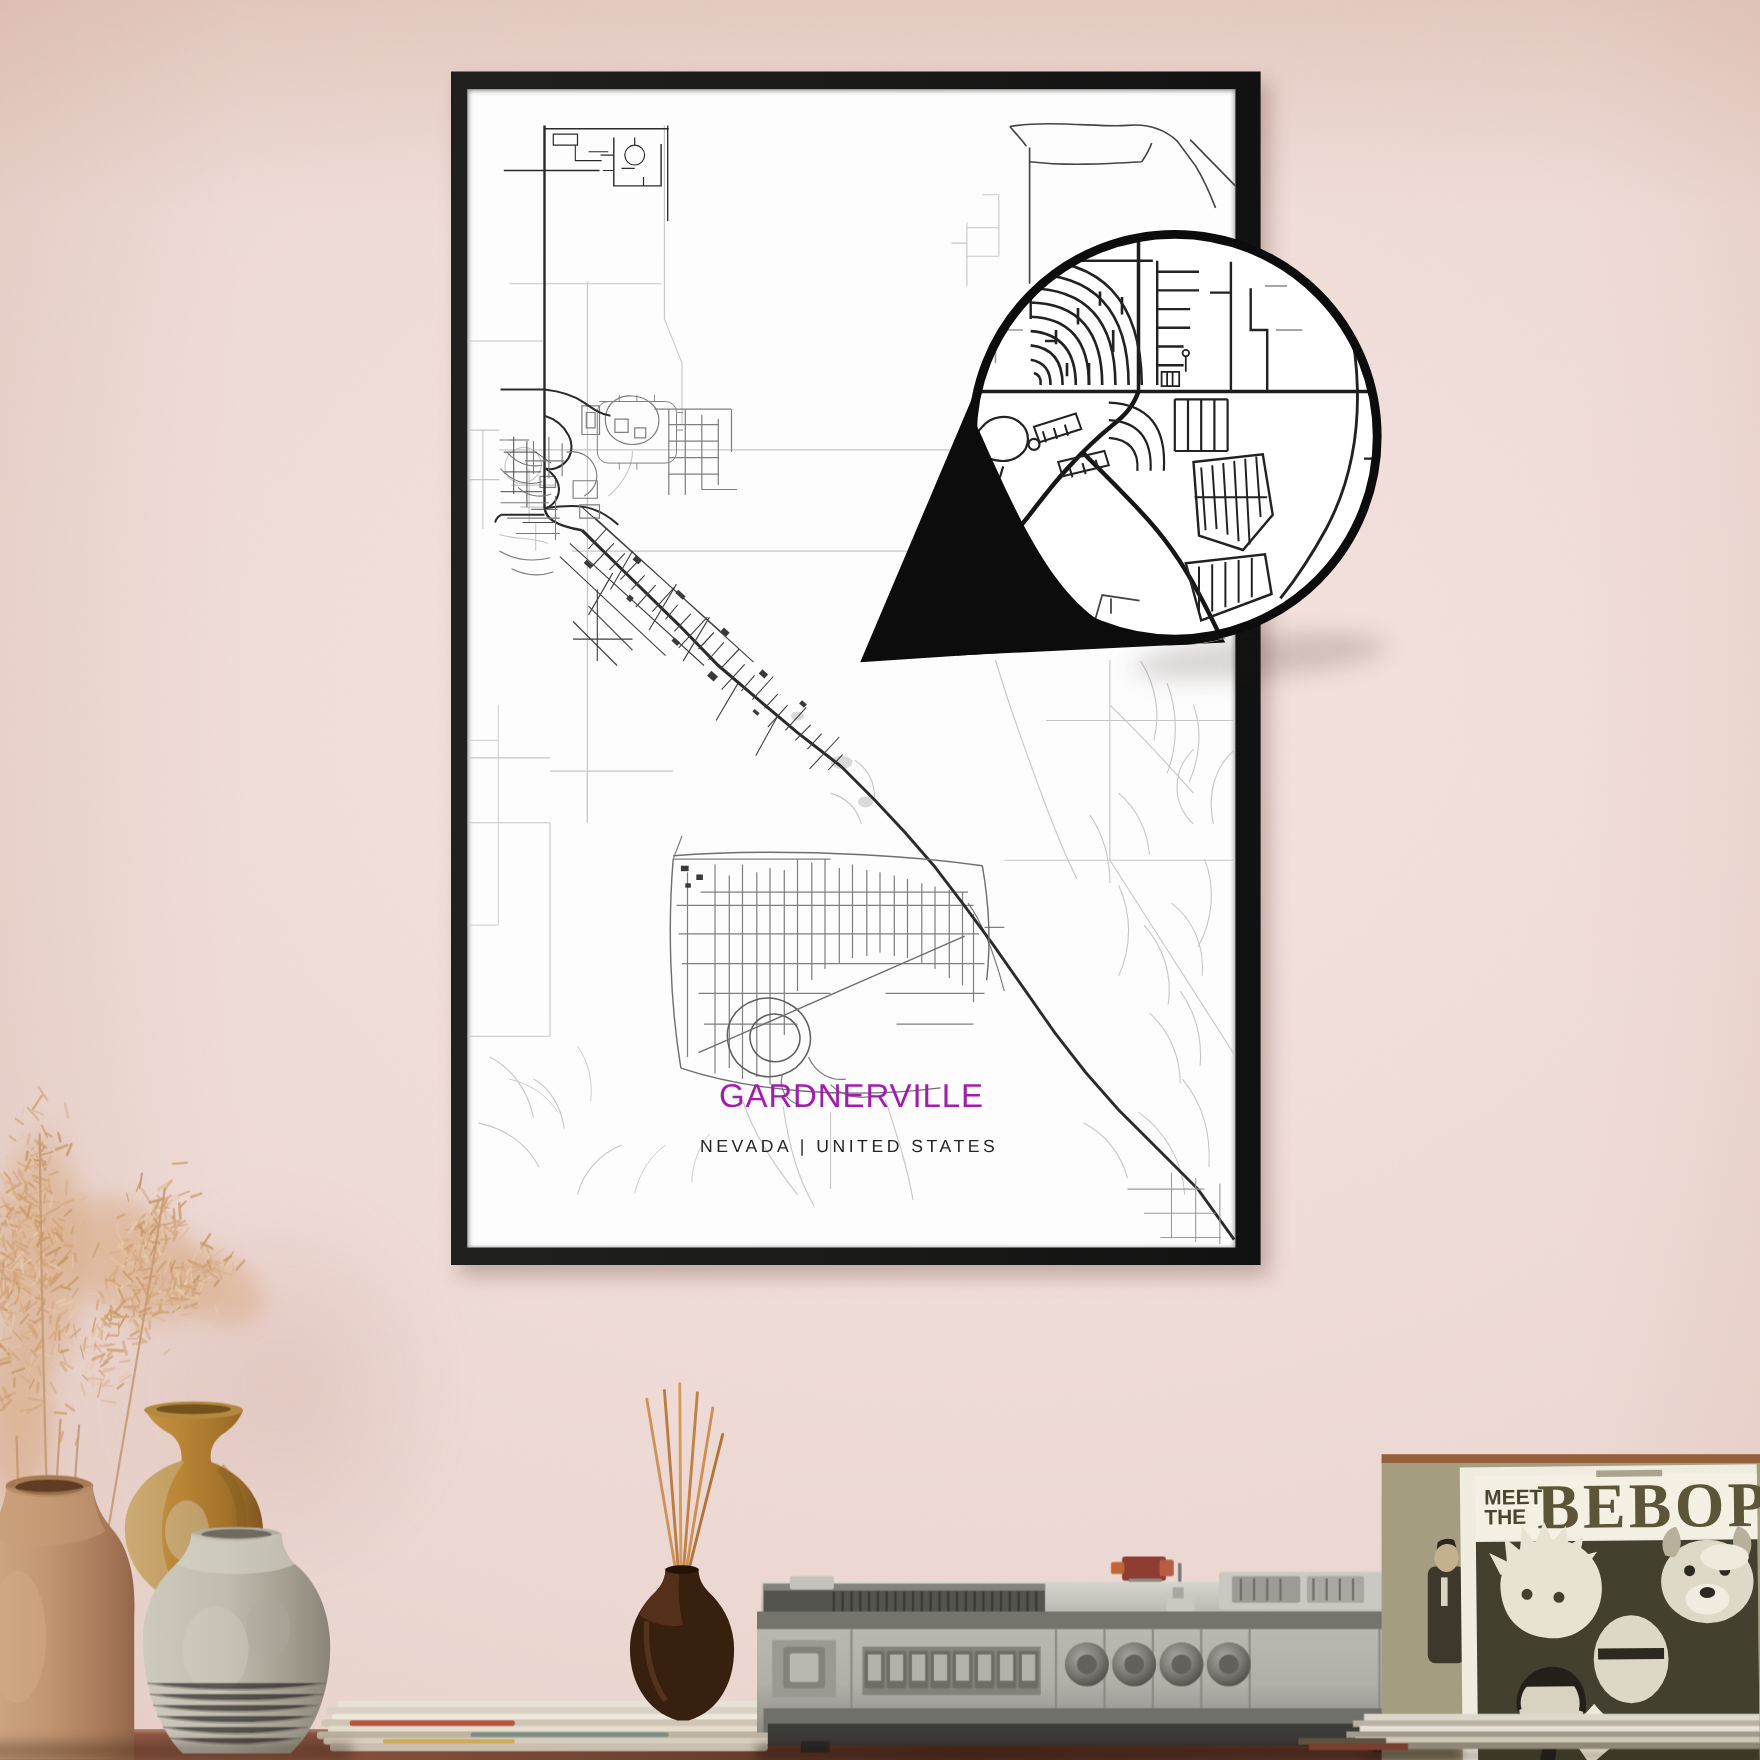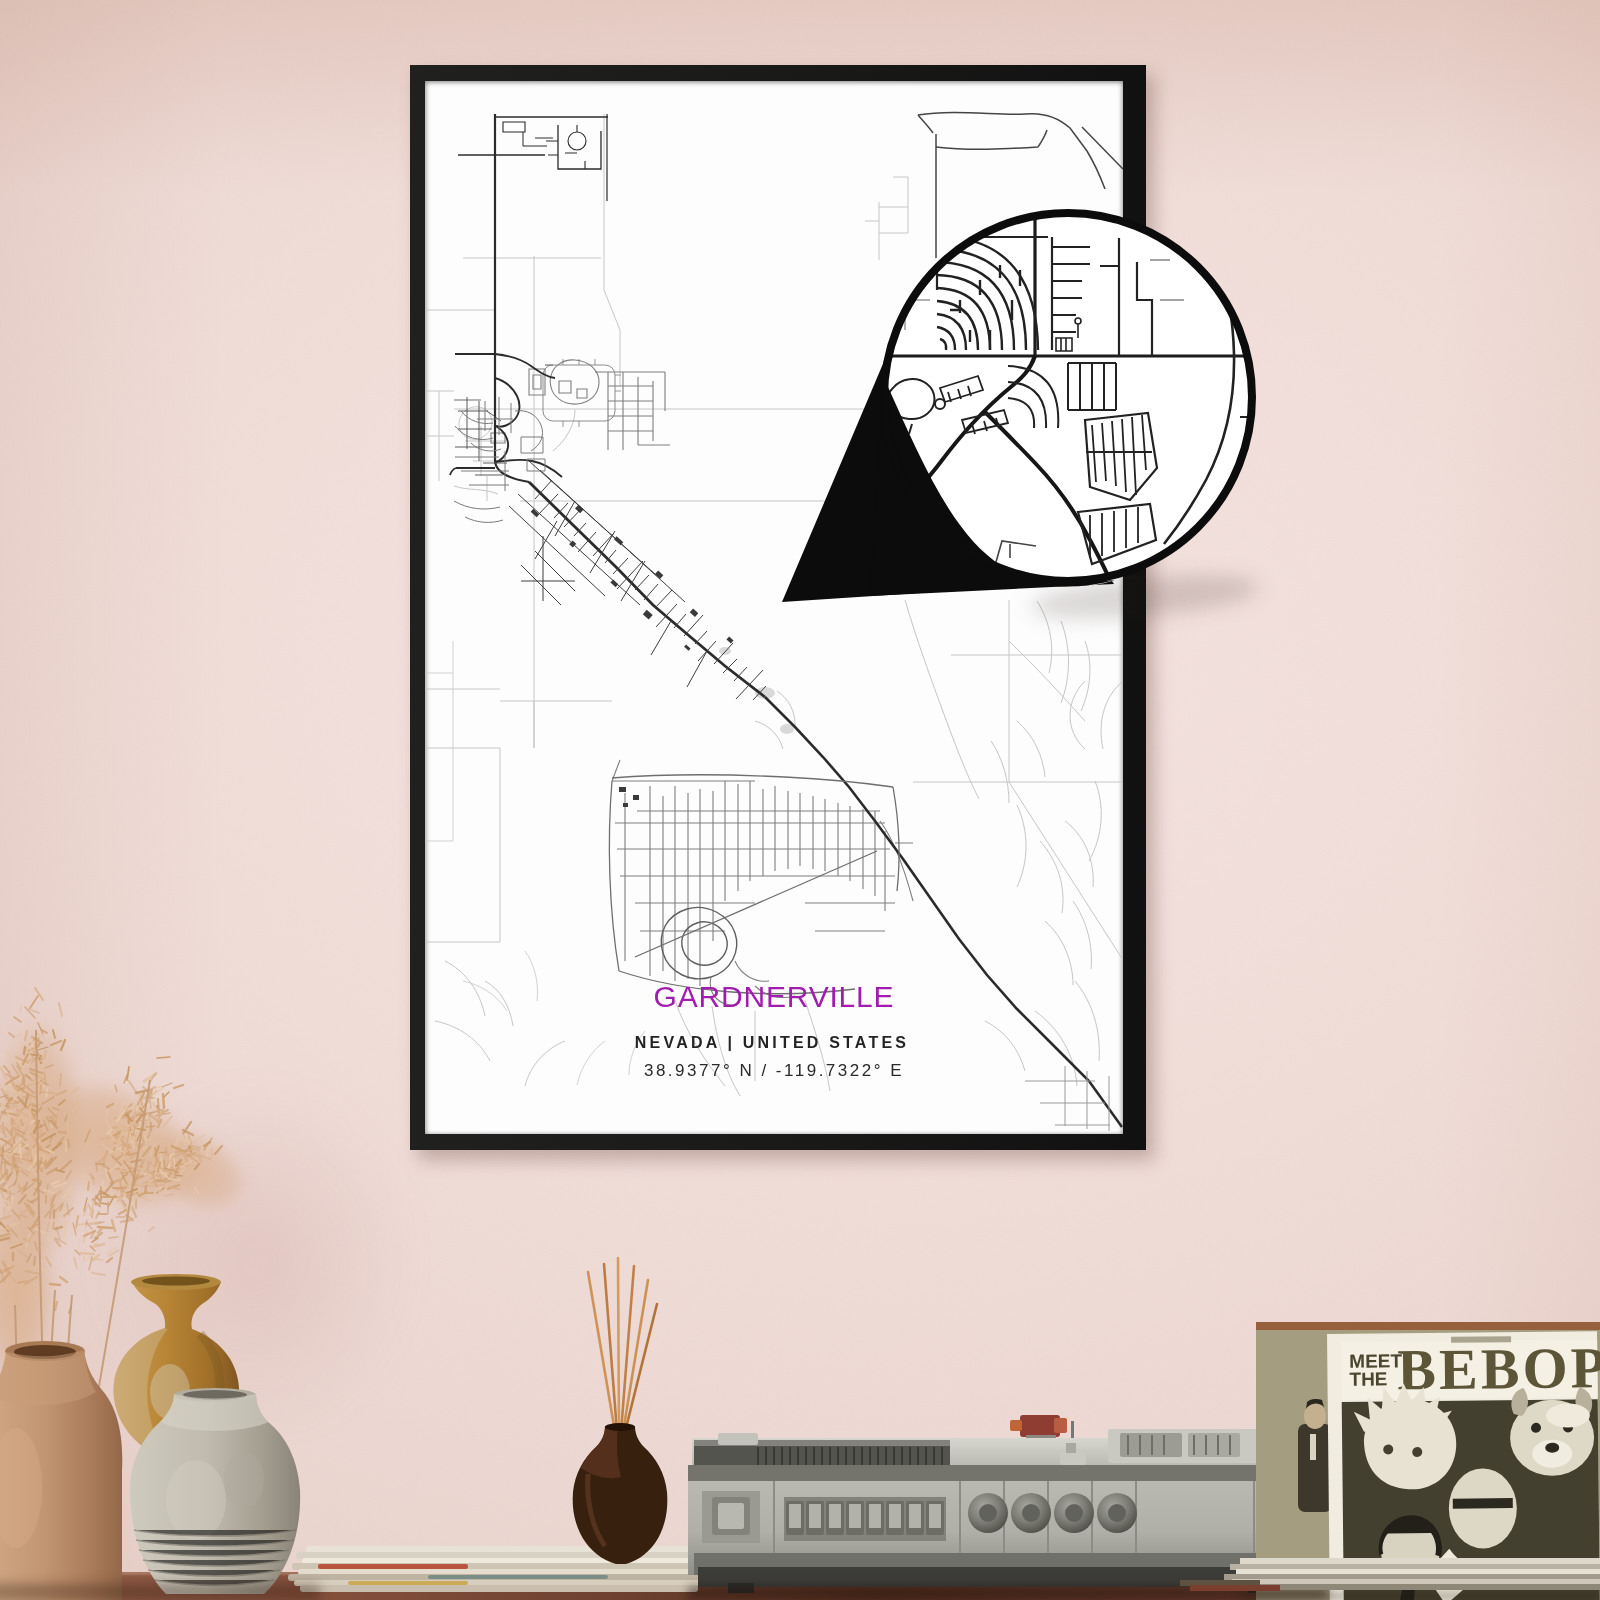--- a/index.html
+++ b/index.html
@@ -181,24 +181,22 @@
           <rect x="259" y="565" width="6" height="3" transform="rotate(42 262 567)"></rect>
           <rect x="302" y="557" width="6" height="4" transform="rotate(42 305 559)"></rect>
         </g>
       </svg>
       </div>
 
       <div class="abs" style="left:0;top:901px;width:698px;text-align:center;color:#a21caf;line-height:1;
         font-size:30px;letter-spacing:0.8px;font-weight:400;">GARDNERVILLE</div>
 
       <div class="abs" style="left:0;top:954px;width:694px;text-align:center;color:#242424;line-height:1;
-        font-size:16px;letter-spacing:3.2px;font-weight:bold;">NEVADA | UNITED STATES</div>
-
-      <div class="abs" style="left:0;top:981px;width:698px;text-align:center;color:#2a2a2a;line-height:1;
-        font-size:17px;letter-spacing:2.5px;">38.9377° N / -119.7322° E</div>
+        font-size:16px;letter-spacing:3.2px;">NEVADA | UNITED STATES</div>
+
     </div>
   </div>
 
   <div class="abs" style="left:1030px;top:578px;width:230px;height:38px;border-radius:50%;
       background:rgba(40,25,20,0.17);filter:blur(10px);transform:rotate(-5deg);"></div>
 
   <div id="magholder" class="abs" style="left:0;top:0;width:1600px;height:1600px;">
   <svg width="1600" height="1600" viewBox="0 0 1600 1600" fill="none">
     <defs>
           <clipPath id="magclip">

